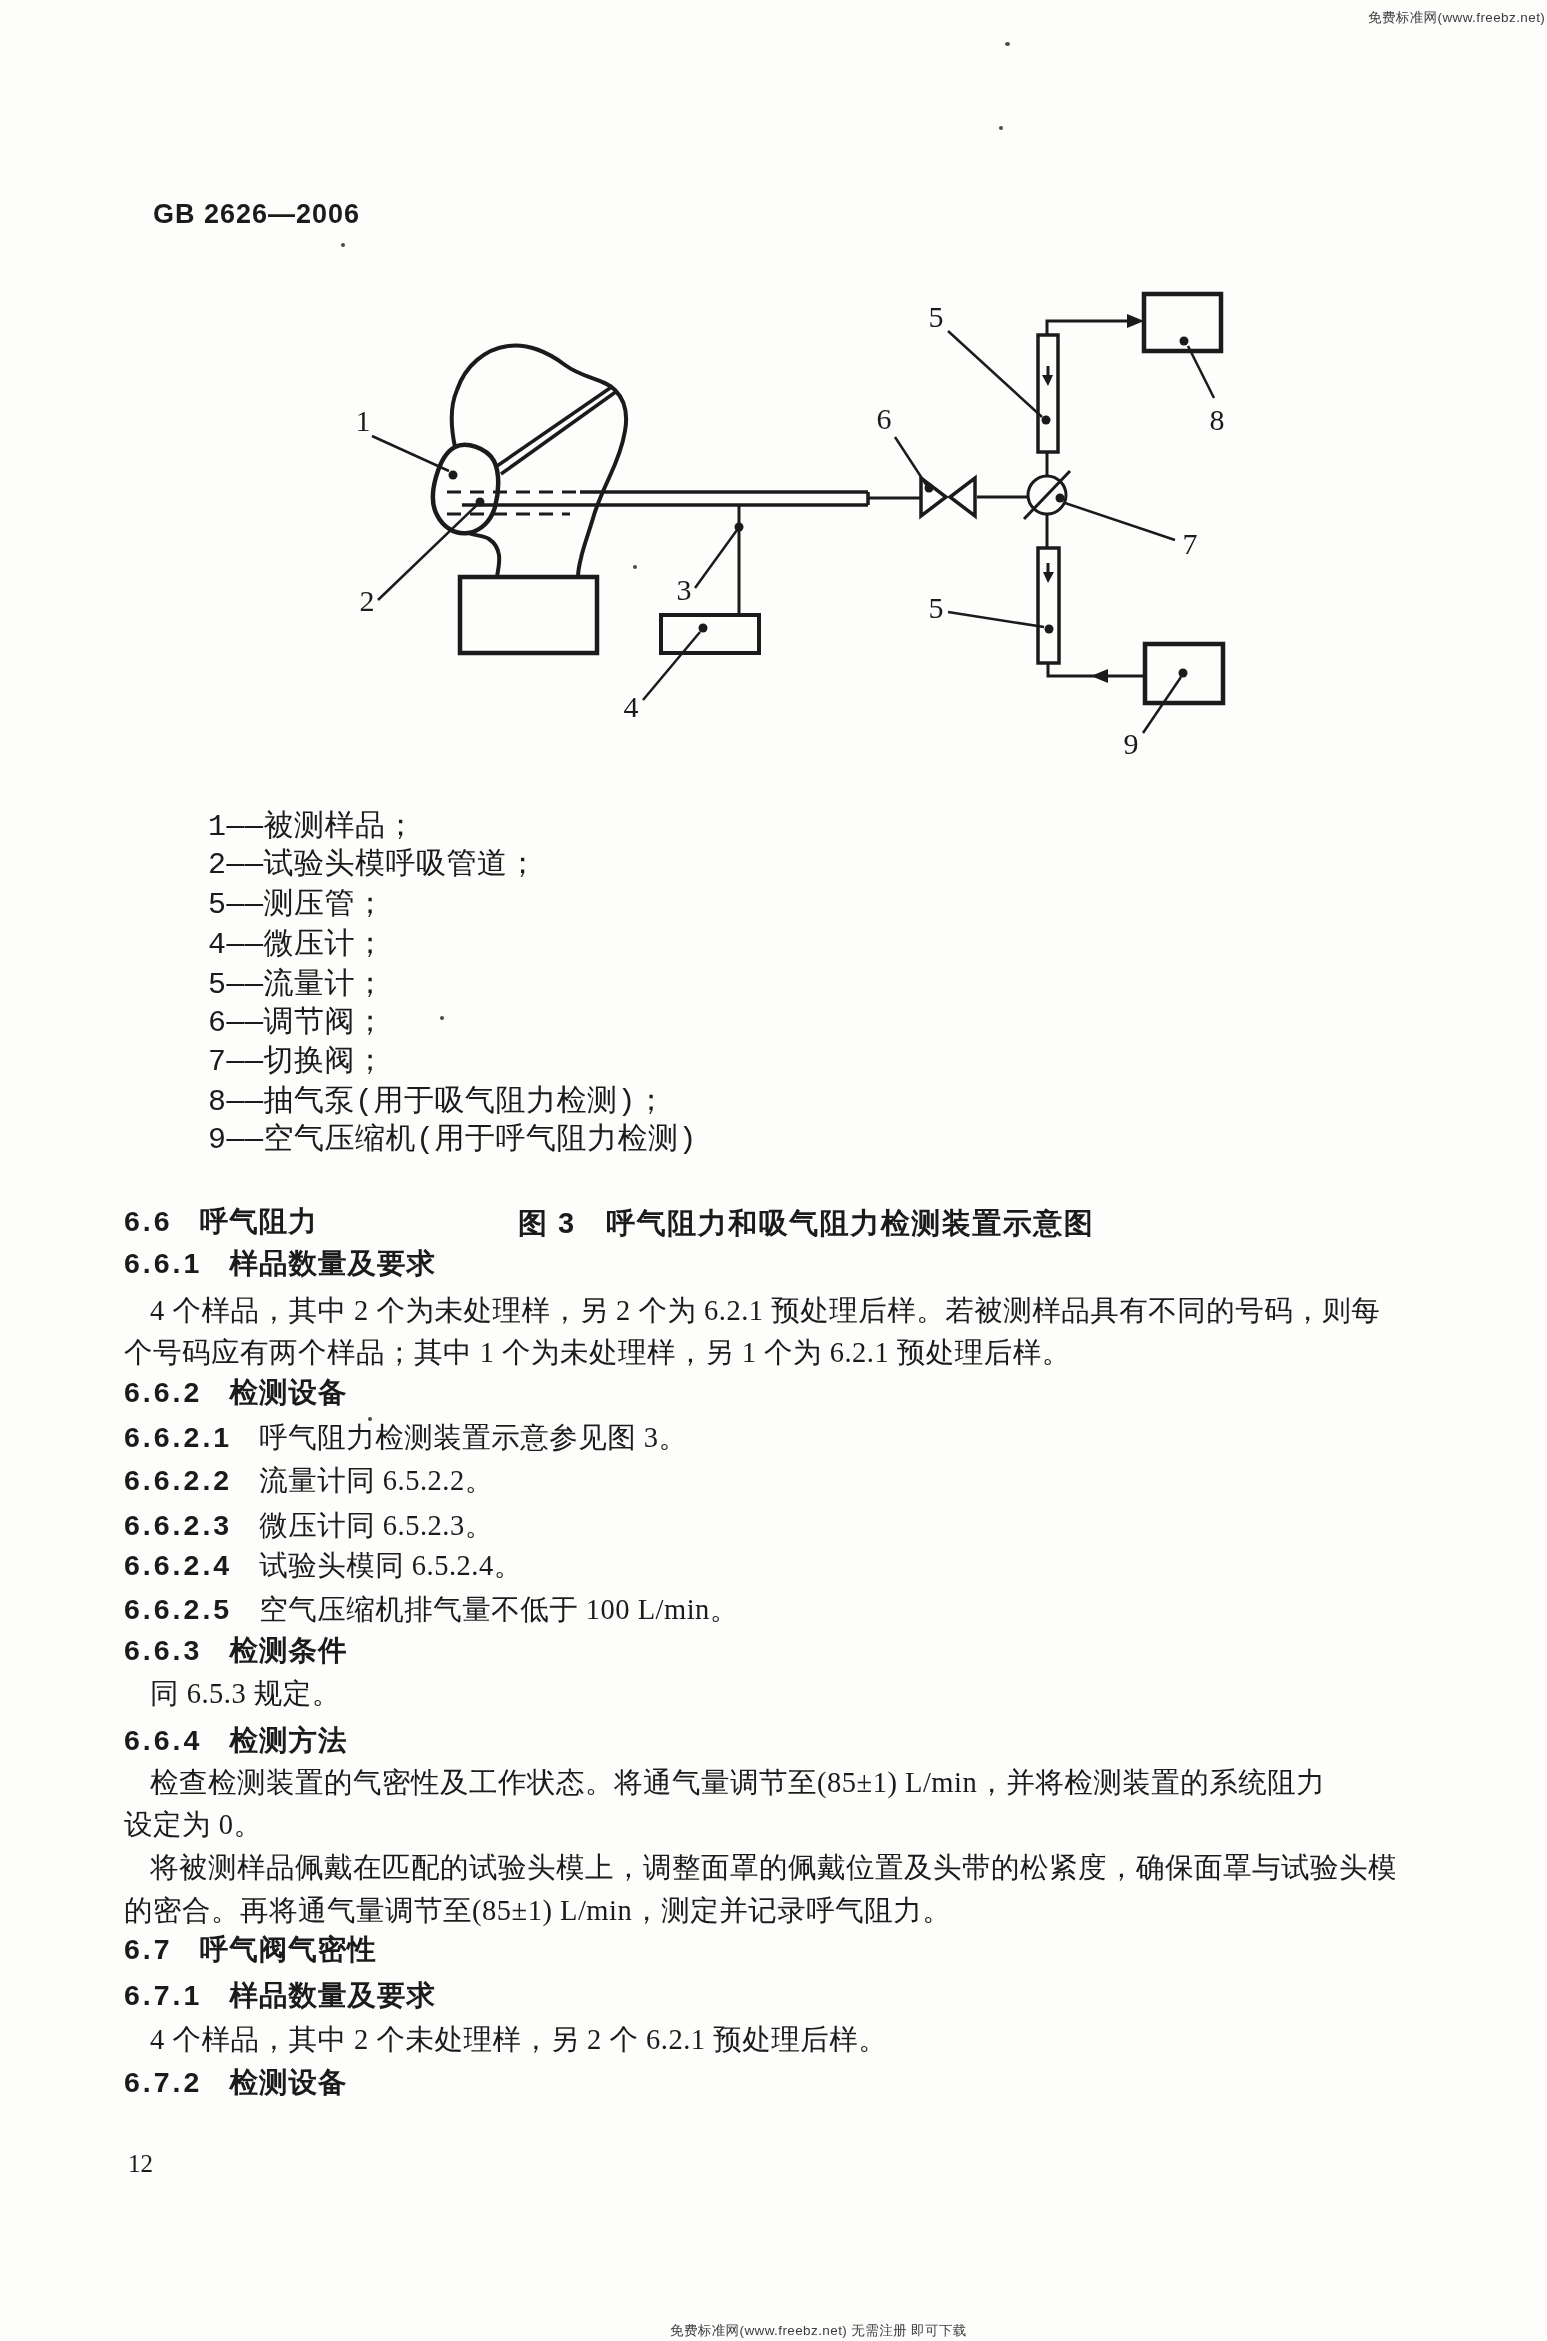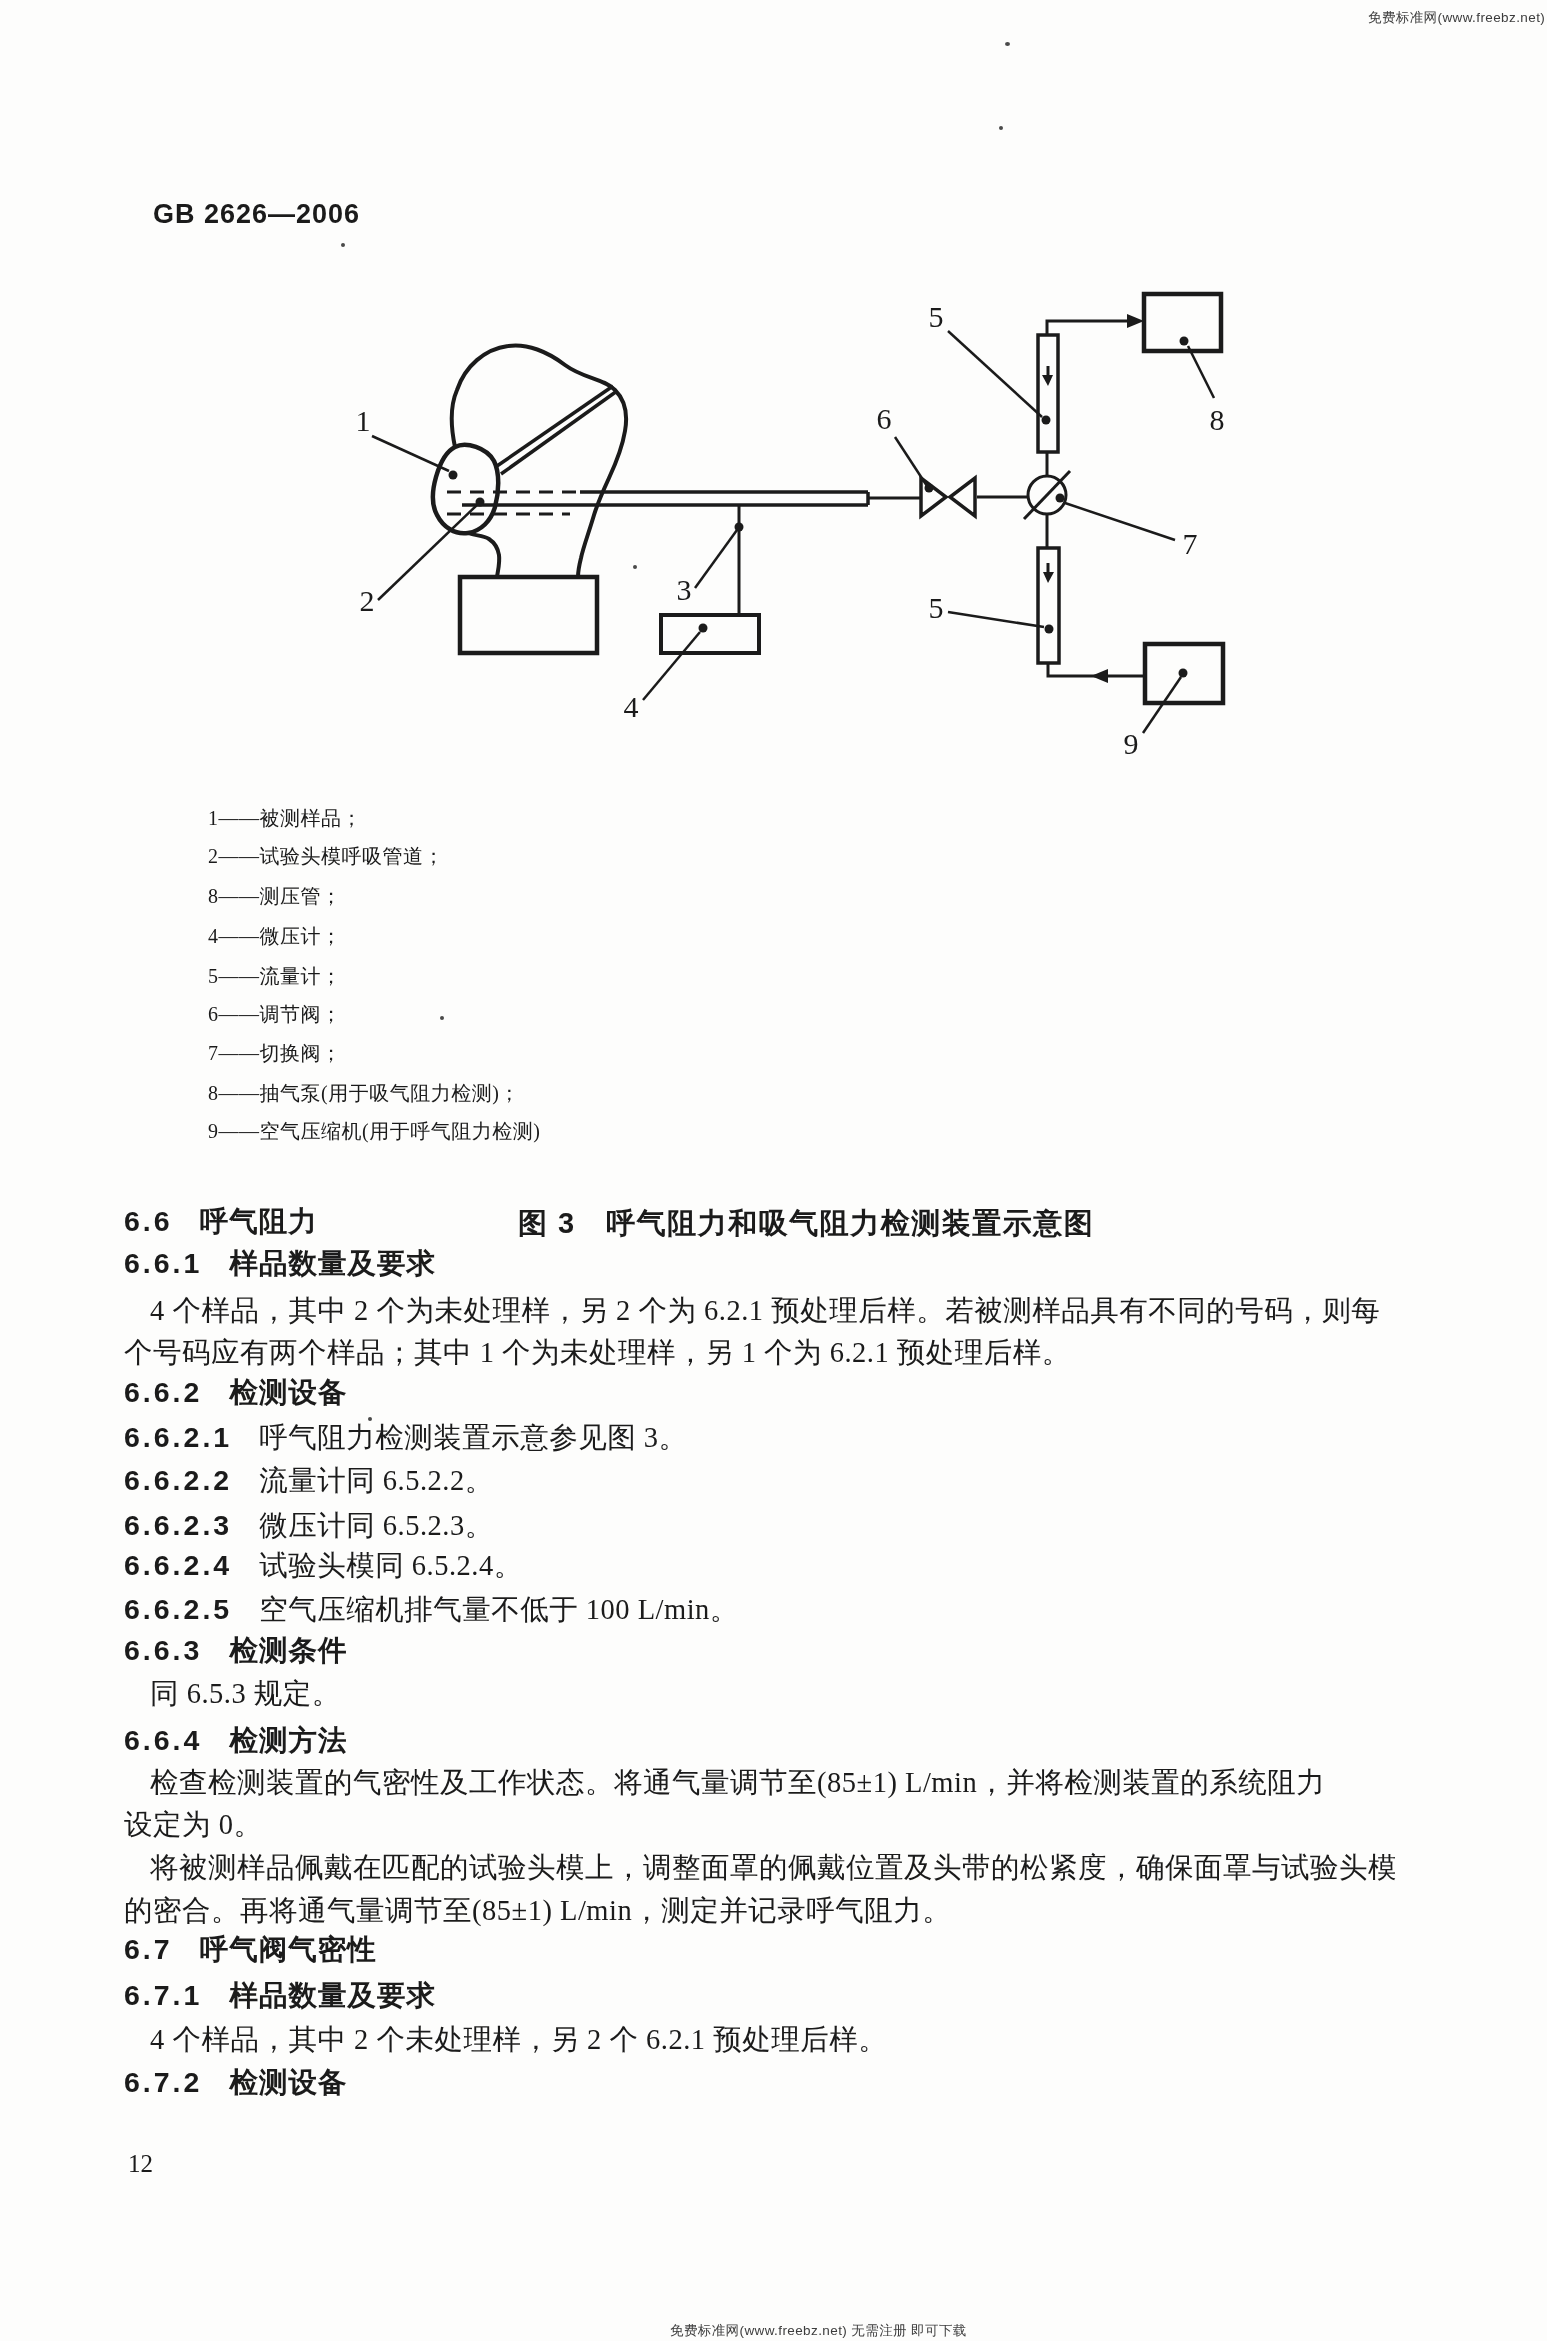--- a/index.html
+++ b/index.html
@@ -4,21 +4,21 @@
 <style>
   html,body { margin:0; padding:0; background:#e8e8e8; }
   .page {
     position:relative; width:1547px; height:2341px;
     background:#fdfdfc; overflow:hidden;
     font-family:"Liberation Serif", serif; color:#1b1b1b;
   }
   .abs { position:absolute; white-space:nowrap; }
   .wm { font-size:13.5px; color:#3c3c3c; letter-spacing:0.4px; font-family:"Liberation Sans",sans-serif; }
   .gb-num { font-family:"Liberation Sans",sans-serif; font-weight:700; font-size:27px; letter-spacing:1px; }
-  .legend-line { font-size:20px; letter-spacing:0.5px; }
+  .legend-line { font-size:30px; letter-spacing:0.5px;font-family:Liberation Mono, monospace; }
   .fig-caption { font-family:"Liberation Sans",sans-serif; font-weight:700; font-size:29px; letter-spacing:1.5px;margin-top:44px; }
   .bline { font-size:28.5px; letter-spacing:0.5px; }
   .bline .num { font-family:"Liberation Sans",sans-serif; font-weight:700; letter-spacing:3px; margin-right:27px; }
   .bline.h .t { font-family:"Liberation Sans",sans-serif; font-weight:700; letter-spacing:1px; }
   .bline.n .t { font-family:"Liberation Serif",serif; font-weight:400; }
   .pagenum { font-size:25px; }
   .speck { position:absolute; background:#4a4a4a; border-radius:50%; }
   svg { overflow:visible; }
   svg .ln { stroke:#1b1b1b; fill:none; }
   svg text { fill:#1b1b1b; font-family:"Liberation Serif",serif; font-size:30px; }
@@ -118,21 +118,21 @@
     <text x="936" y="327" text-anchor="middle">5</text>
     <text x="884" y="429" text-anchor="middle">6</text>
     <text x="1190" y="554" text-anchor="middle">7</text>
     <text x="1217" y="430" text-anchor="middle">8</text>
     <text x="1131" y="754" text-anchor="middle">9</text>
     <text x="936" y="618" text-anchor="middle">5</text>
   </svg>
 
   <div class="abs legend-line" style="left:208px; top:805px;">1——被测样品；</div>
   <div class="abs legend-line" style="left:208px; top:843px;">2——试验头模呼吸管道；</div>
-  <div class="abs legend-line" style="left:208px; top:883px;">8——测压管；</div>
+  <div class="abs legend-line" style="left:208px; top:883px;">5——测压管；</div>
   <div class="abs legend-line" style="left:208px; top:923px;">4——微压计；</div>
   <div class="abs legend-line" style="left:208px; top:963px;">5——流量计；</div>
   <div class="abs legend-line" style="left:208px; top:1001px;">6——调节阀；</div>
   <div class="abs legend-line" style="left:208px; top:1040px;">7——切换阀；</div>
   <div class="abs legend-line" style="left:208px; top:1080px;">8——抽气泵(用于吸气阻力检测)；</div>
   <div class="abs legend-line" style="left:208px; top:1118px;">9——空气压缩机(用于呼气阻力检测)</div>
 
   <div class="abs fig-caption" style="left:518px; top:1160px;">图 3　呼气阻力和吸气阻力检测装置示意图</div>
 
   <div class="abs bline h" style="left:124px; top:1203px;">

